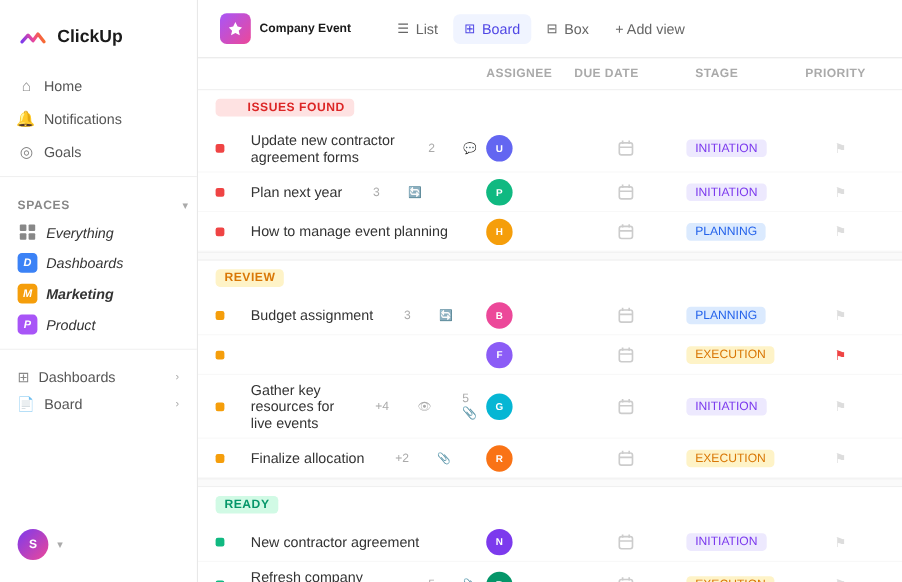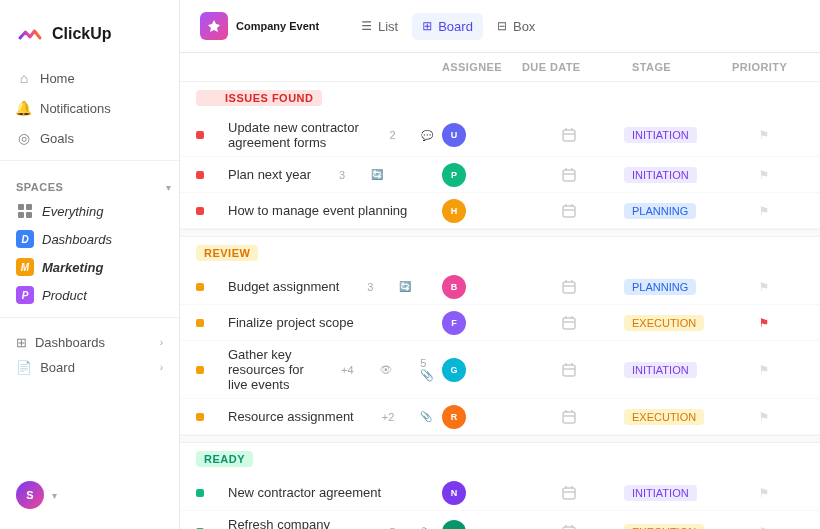--- a/index.html
+++ b/index.html
@@ -188,20 +188,23 @@
         <span>List</span>
       </div>
       <div class="nav-tab active">
         <span style="font-size:12px;">⊞</span>
         <span>Board</span>
       </div>
       <div class="nav-tab">
         <span style="font-size:12px;">⊟</span>
         <span>Box</span>
       </div>
+      <div class="add-view-btn">
+        <span>+ Add view</span>
+      </div>
     </div>
   </div>
 
   <div class="table-header">
     <div></div>
     <div class="table-header-cell">ASSIGNEE</div>
     <div class="table-header-cell">DUE DATE</div>
     <div class="table-header-cell">STAGE</div>
     <div class="table-header-cell">PRIORITY</div>
   </div>
@@ -311,21 +314,20 @@
           <div class="status-cell">
             <span class="status-badge status-planning">PLANNING</span>
           </div>
           <div class="priority-cell">
             <span class="flag-icon">⚑</span>
           </div>
         </div>
         <div class="task-row">
           <div class="task-name-cell">
             <span class="task-dot dot-yellow"></span>
-            <span class="task-name">Finalize project scope</span>
           </div>
           <div class="avatar-cell">
             <div class="avatar-circle" style="background: rgb(139, 92, 246);">F</div>
           </div>
           <div class="calendar-cell">
             <svg width="16" height="16" viewBox="0 0 16 16" fill="none" stroke="#ccc" stroke-width="1.5">
               <rect x="2" y="3" width="12" height="11" rx="2"></rect>
               <line x1="2" y1="7" x2="14" y2="7"></line>
               <line x1="5" y1="1" x2="5" y2="4"></line>
               <line x1="11" y1="1" x2="11" y2="4"></line>
@@ -360,21 +362,21 @@
           <div class="status-cell">
             <span class="status-badge status-initiation">INITIATION</span>
           </div>
           <div class="priority-cell">
             <span class="flag-icon">⚑</span>
           </div>
         </div>
         <div class="task-row">
           <div class="task-name-cell">
             <span class="task-dot dot-yellow"></span>
-            <span class="task-name">Resource assignment</span>
+            <span class="task-name">Finalize allocation</span>
             <span class="task-count">+2</span>
             <span class="task-icon">📎</span>
           </div>
           <div class="avatar-cell">
             <div class="avatar-circle" style="background: rgb(249, 115, 22);">R</div>
           </div>
           <div class="calendar-cell">
             <svg width="16" height="16" viewBox="0 0 16 16" fill="none" stroke="#ccc" stroke-width="1.5">
               <rect x="2" y="3" width="12" height="11" rx="2"></rect>
               <line x1="2" y1="7" x2="14" y2="7"></line>

